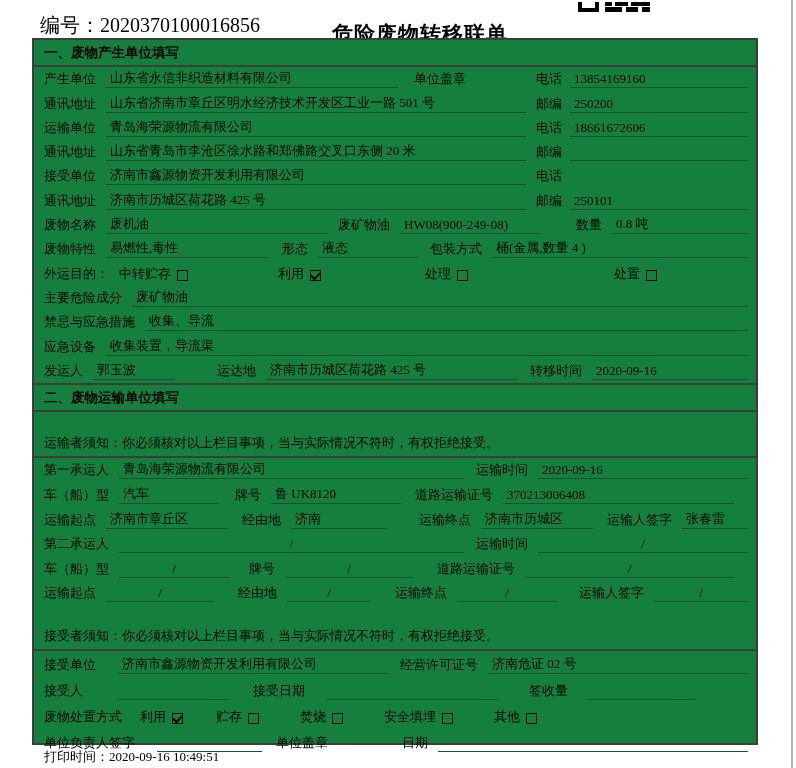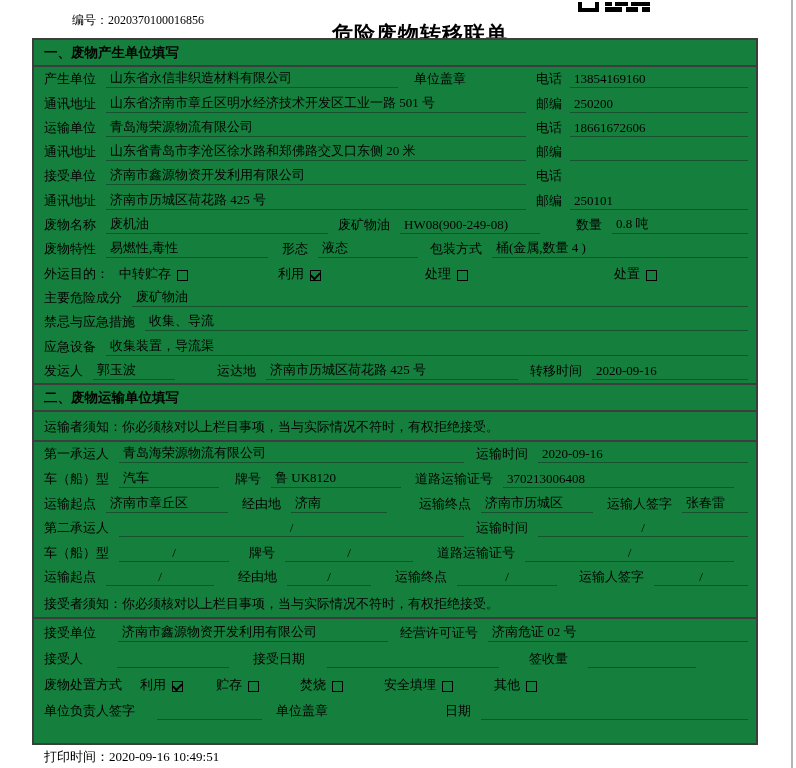--- a/index.html
+++ b/index.html
@@ -1,38 +1,38 @@
 <!DOCTYPE html>
 <html><head>
 <meta charset="utf-8">
 <style>
   html,body{margin:0;padding:0;}
   body{
     width:796px;height:768px;position:relative;background:#ffffff;
     font-family:"Liberation Serif","DejaVu Serif",serif;
     font-size:13px;color:#000;overflow:hidden;
   }
-  .serial{position:absolute;left:40px;top:12px;font-size:12px;white-space:nowrap;margin-left:32px;}
+  .serial{position:absolute;left:40px;top:12px;font-size:20px;white-space:nowrap;}
   .title{position:absolute;left:332px;top:20px;font-size:21px;font-weight:bold;
     font-family:"Liberation Sans","DejaVu Sans",sans-serif;letter-spacing:1px;white-space:nowrap;}
   .qr{position:absolute;left:578px;top:0;width:72px;height:10px;}
   .page-edge{position:absolute;right:3px;top:0;width:2px;height:100%;background:#b5b5b5;}
 
   .form-table{
     position:absolute;left:32px;top:38px;width:726px;height:707px;
     border:2px solid #3d3d3d;box-sizing:border-box;background:#15803d;
     display:flex;flex-direction:column;
   }
   .sechdr{
     font-family:"Liberation Sans","DejaVu Sans",sans-serif;font-weight:bold;font-size:13.5px;
     padding:4px 0 3px 10px;border-bottom:2px solid #3d3d3d;flex-shrink:0;box-sizing:border-box;
   }
   .sechdr.mid{border-top:2px solid #3d3d3d;}
   .note-row{
-    padding:6px 10px 4px 10px;border-bottom:2px solid #3d3d3d;flex-shrink:0;box-sizing:border-box;white-space:nowrap;
+    padding:22px 10px 4px 10px;border-bottom:2px solid #3d3d3d;flex-shrink:0;box-sizing:border-box;white-space:nowrap;
   }
   .row{
     display:flex;align-items:flex-end;padding:0 8px 3px 10px;box-sizing:border-box;
     white-space:nowrap;flex-shrink:0;
   }
   .row.s1{height:24.3px;}
   .row.s2{height:24.6px;}
   .row.s3{height:26px;}
   .lbl{flex-shrink:0;}
   .u{
@@ -294,21 +294,21 @@
     <span class="ckgrp" style="margin-left:41px">
       <span>其他</span>
       <span class="cb"></span>
     </span>
   </div>
 
   <div class="row s3">
     <span class="lbl">单位负责人签字</span>
     <span class="u" style="width:105px;margin-left:22px"></span>
     <span class="lbl" style="margin-left:14px">单位盖章</span>
-    <span class="lbl" style="margin-left:117px">日期</span>
+    <span class="lbl" style="margin-left:74px">日期</span>
     <span class="u fill2"></span>
   </div>
 
 </div>
 
 <div class="print-time"><span>打印时间：</span><span>2020-09-16 10:49:51</span></div>
 
 <div class="page-edge"></div>
 
 </body></html>

